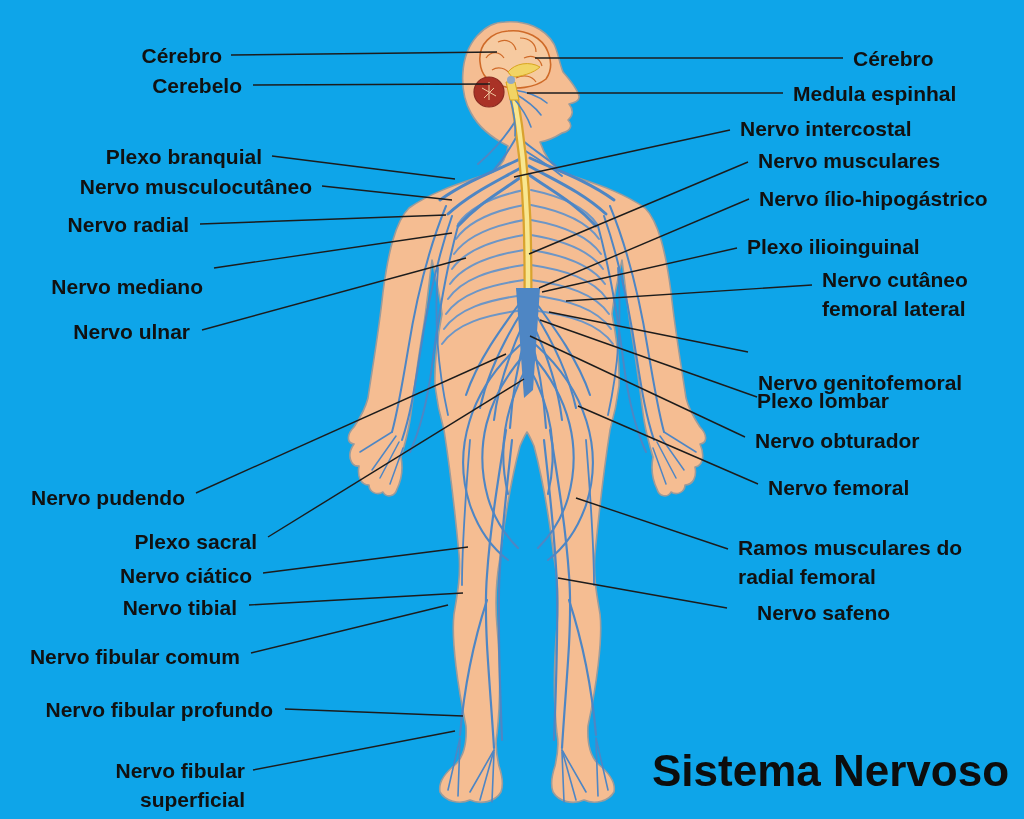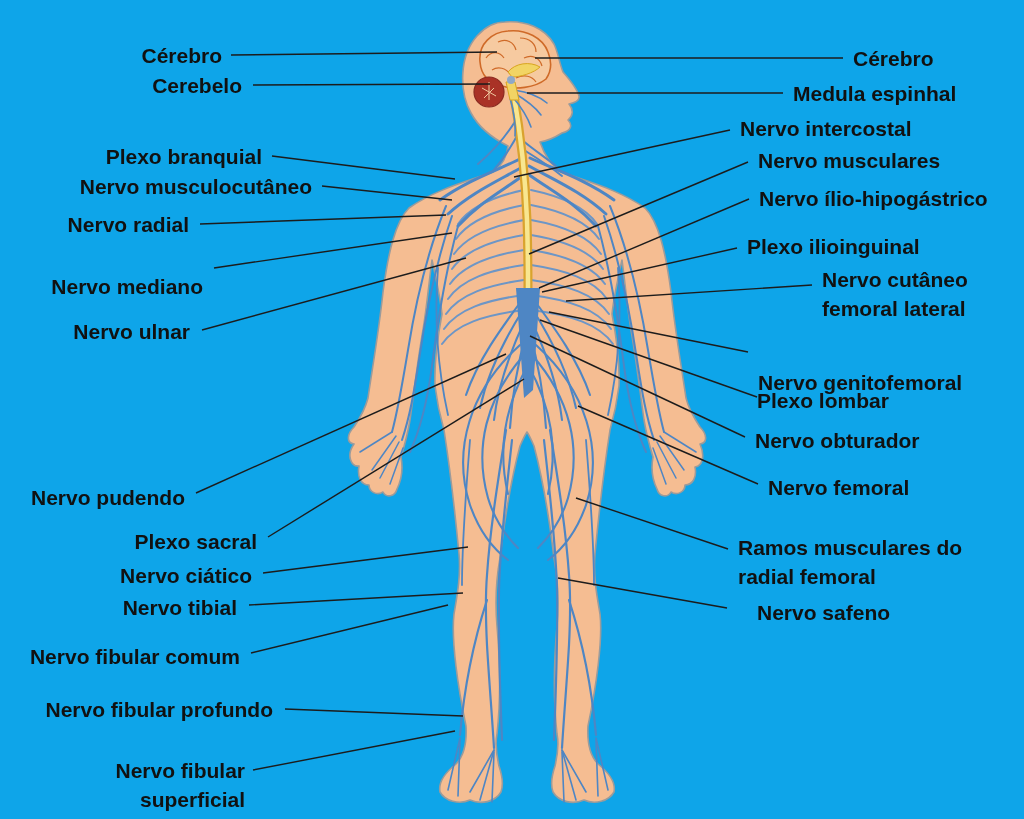--- a/index.html
+++ b/index.html
@@ -230,13 +230,14 @@
 femoral lateral</div>
       <div class="label anchor-left" style="left: 758px; top: 354px; margin-top: 28px;">Nervo genitofemoral</div>
       <div class="label anchor-left" style="left: 757px; top: 400px;">Plexo lombar</div>
       <div class="label anchor-left" style="left: 755px; top: 440px;">Nervo obturador</div>
       <div class="label anchor-left" style="left: 768px; top: 487px;">Nervo femoral</div>
       <div class="label anchor-left center" style="left: 738px; top: 562px;">Ramos musculares do
 radial femoral</div>
       <div class="label anchor-left" style="left: 737px; top: 612px; margin-left: 20px;">Nervo safeno</div>
     </div>
 
+  <div id="diagram-title" style="left: 652px; top: 771px;">Sistema Nervoso</div>
 </div>
 
 </body></html>

